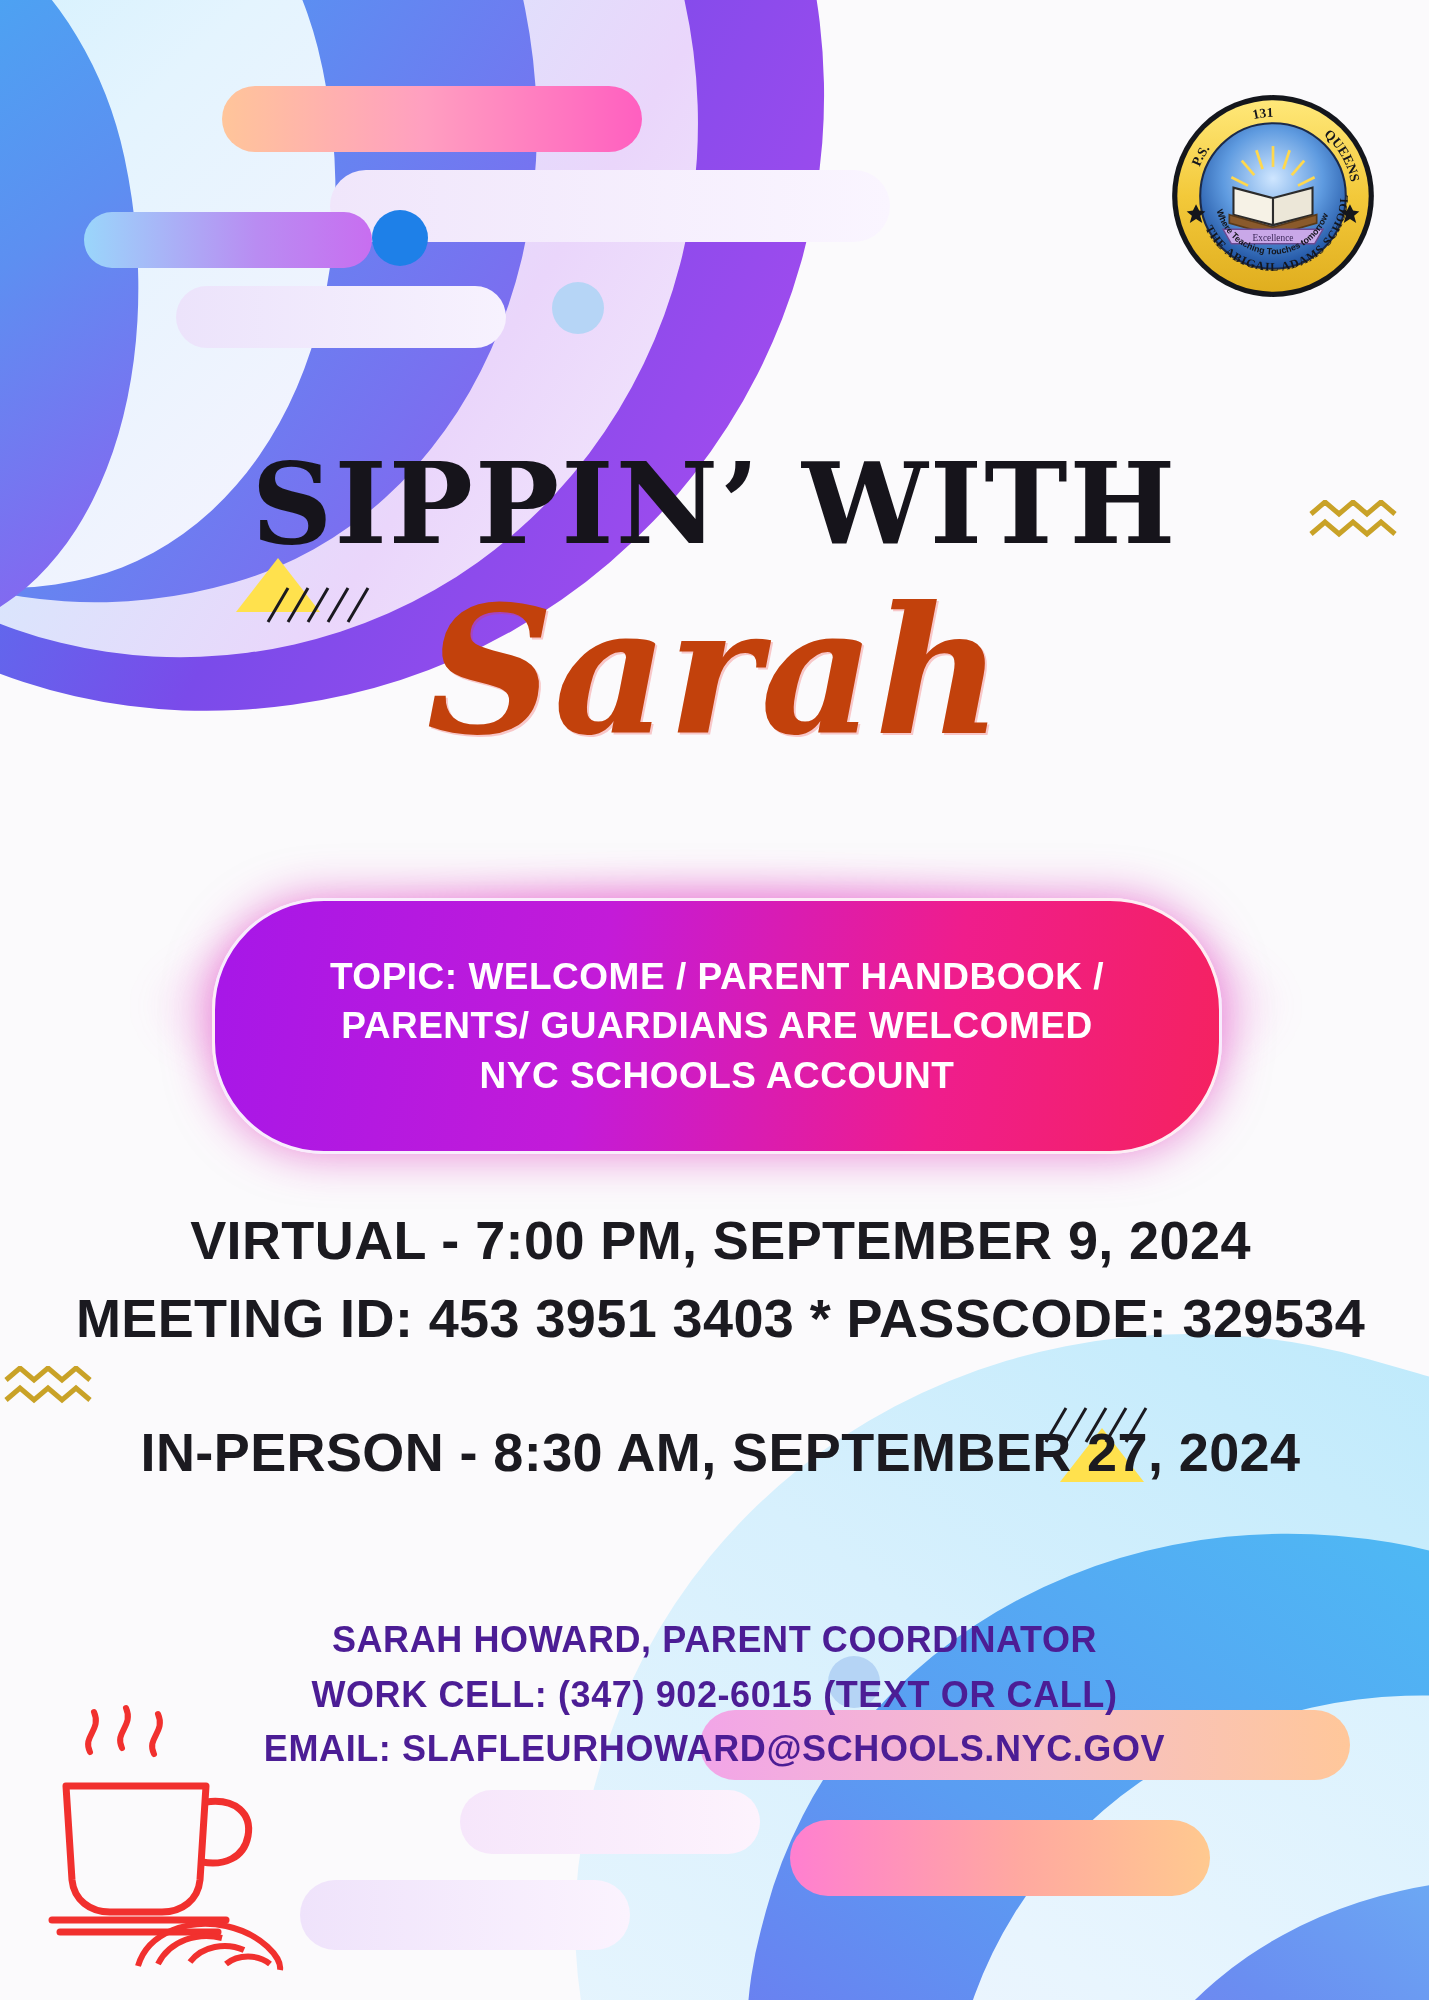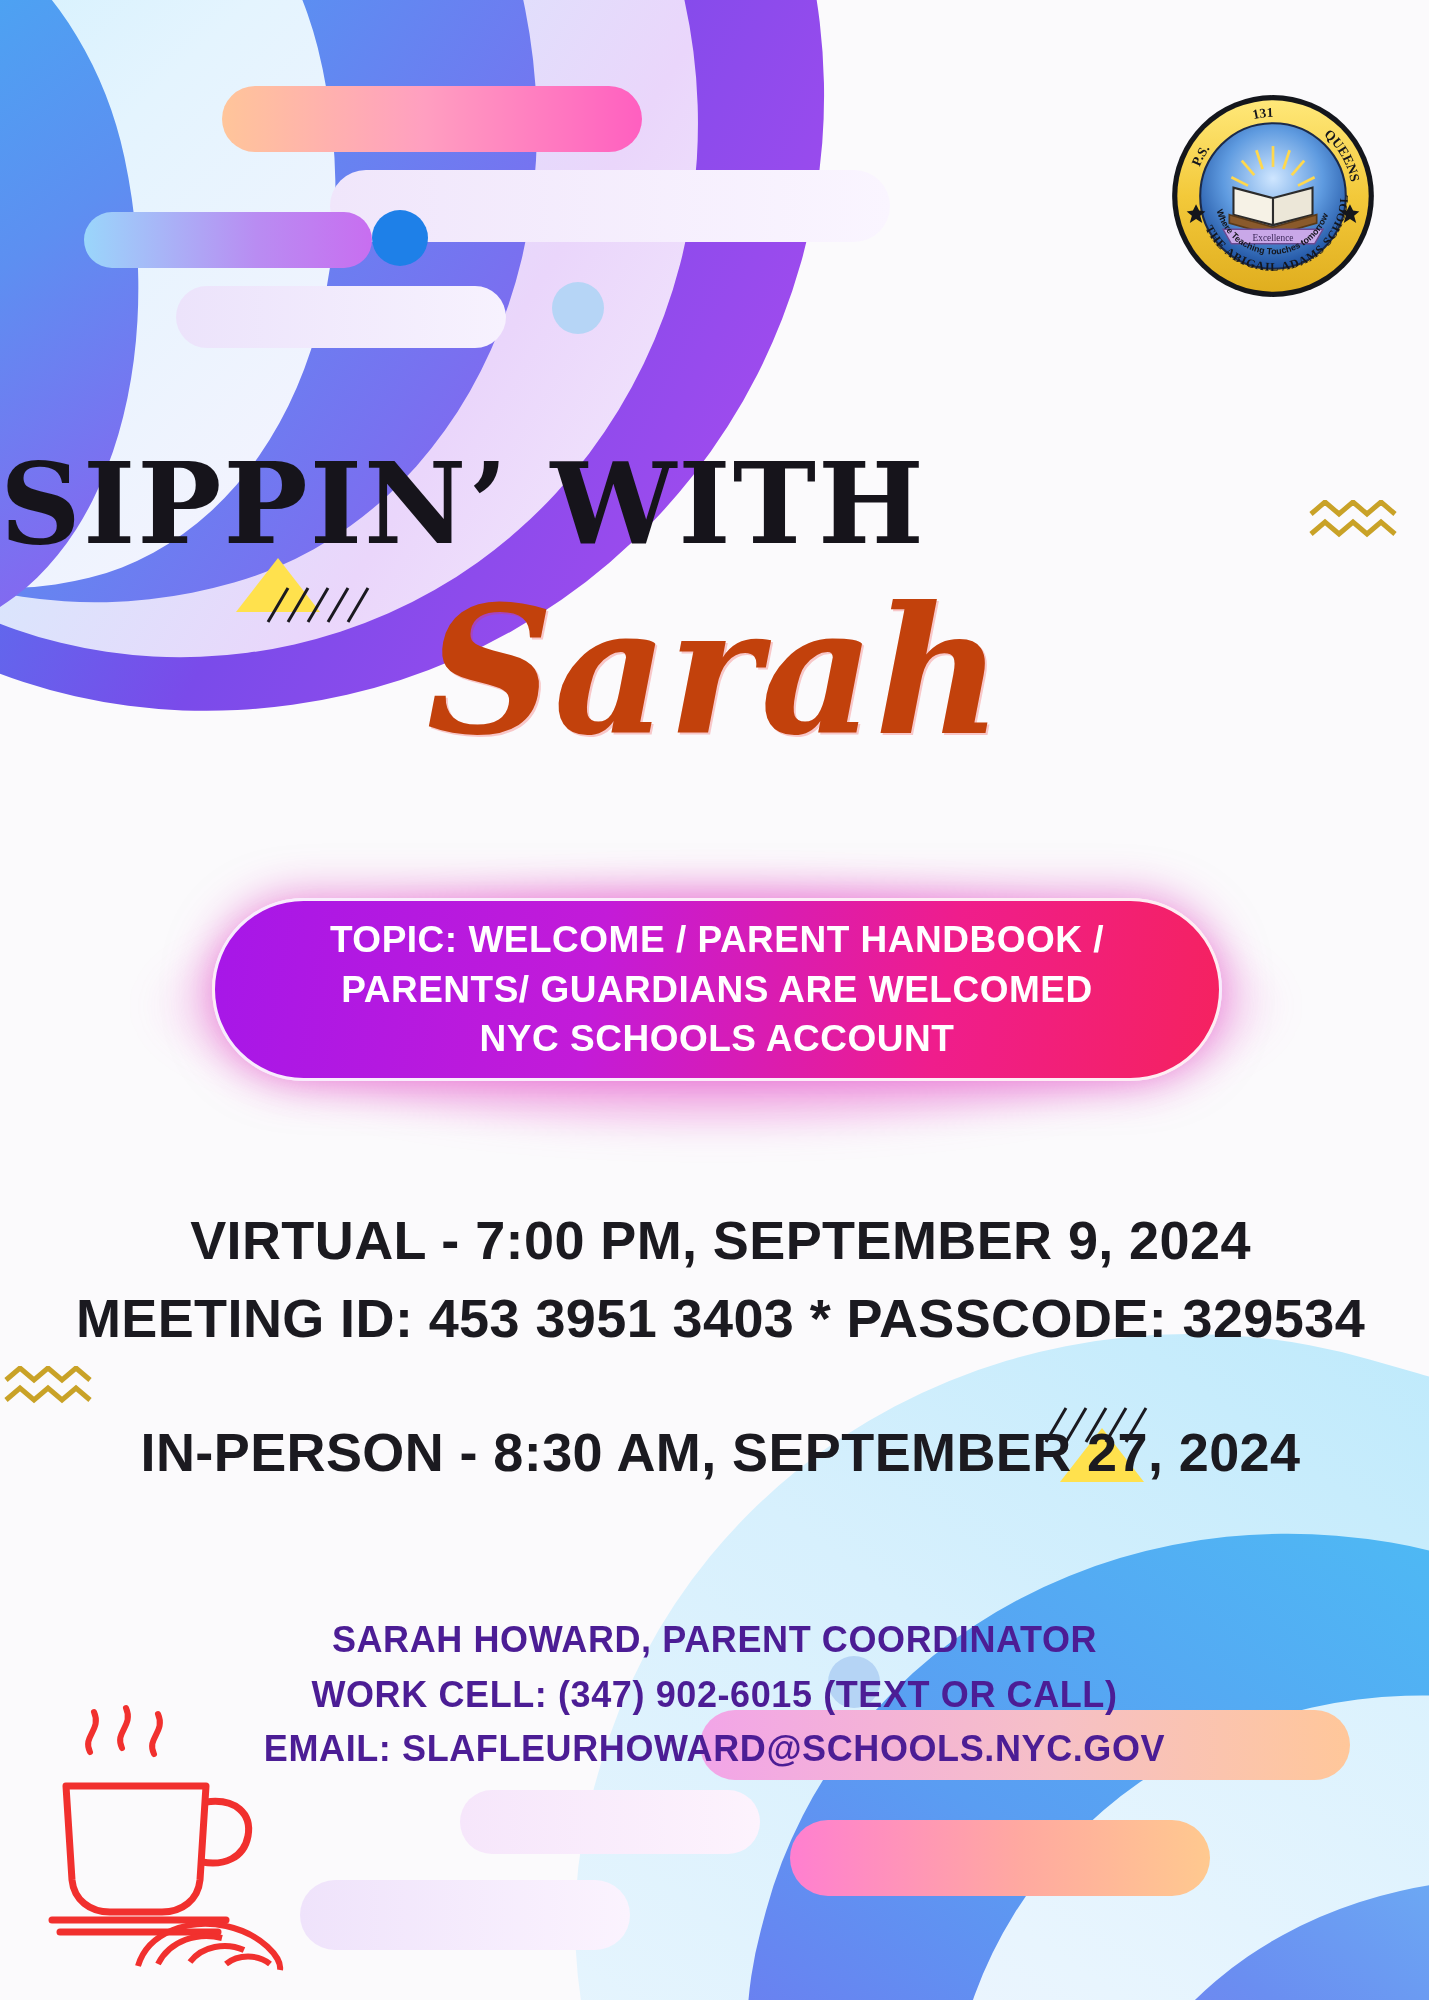--- a/index.html
+++ b/index.html
@@ -184,20 +184,21 @@
     right: 52px;
     top: 92px;
     width: 208px;
     height: 208px;
   }
 
   .title-main {
     position: absolute;
     left: 0; right: 0;
     top: 448px;
+    text-align: center;
     font-family: "DejaVu Serif", "Liberation Serif", serif;
     font-weight: 700;
     font-size: 112px;
     letter-spacing: 2px;
     color: #16141b;
     line-height: 1;
   }
   .title-script {
     position: absolute;
     left: 0; right: 0;
@@ -220,21 +221,21 @@
     height: 268px;
     border-radius: 140px;
     background: radial-gradient(ellipse at center, rgba(230,60,200,0.55) 0%, rgba(230,60,200,0.22) 55%, rgba(230,60,200,0) 72%);
     filter: blur(14px);
   }
   .topic-box {
     position: absolute;
     left: 212px;
     top: 898px;
     width: 1010px;
-    height: 183px;
+    height: 256px;
     border-radius: 112px;
     background: linear-gradient(100deg, #a617e8 0%, #c31bd8 38%, #ef1d8c 72%, #f5225f 100%);
     border: 3px solid rgba(255,255,255,0.92);
     box-sizing: border-box;
     display: flex;
     align-items: center;
     justify-content: center;
     box-shadow: 0 0 46px rgba(216,30,180,0.55);
   }
   .topic-text {

